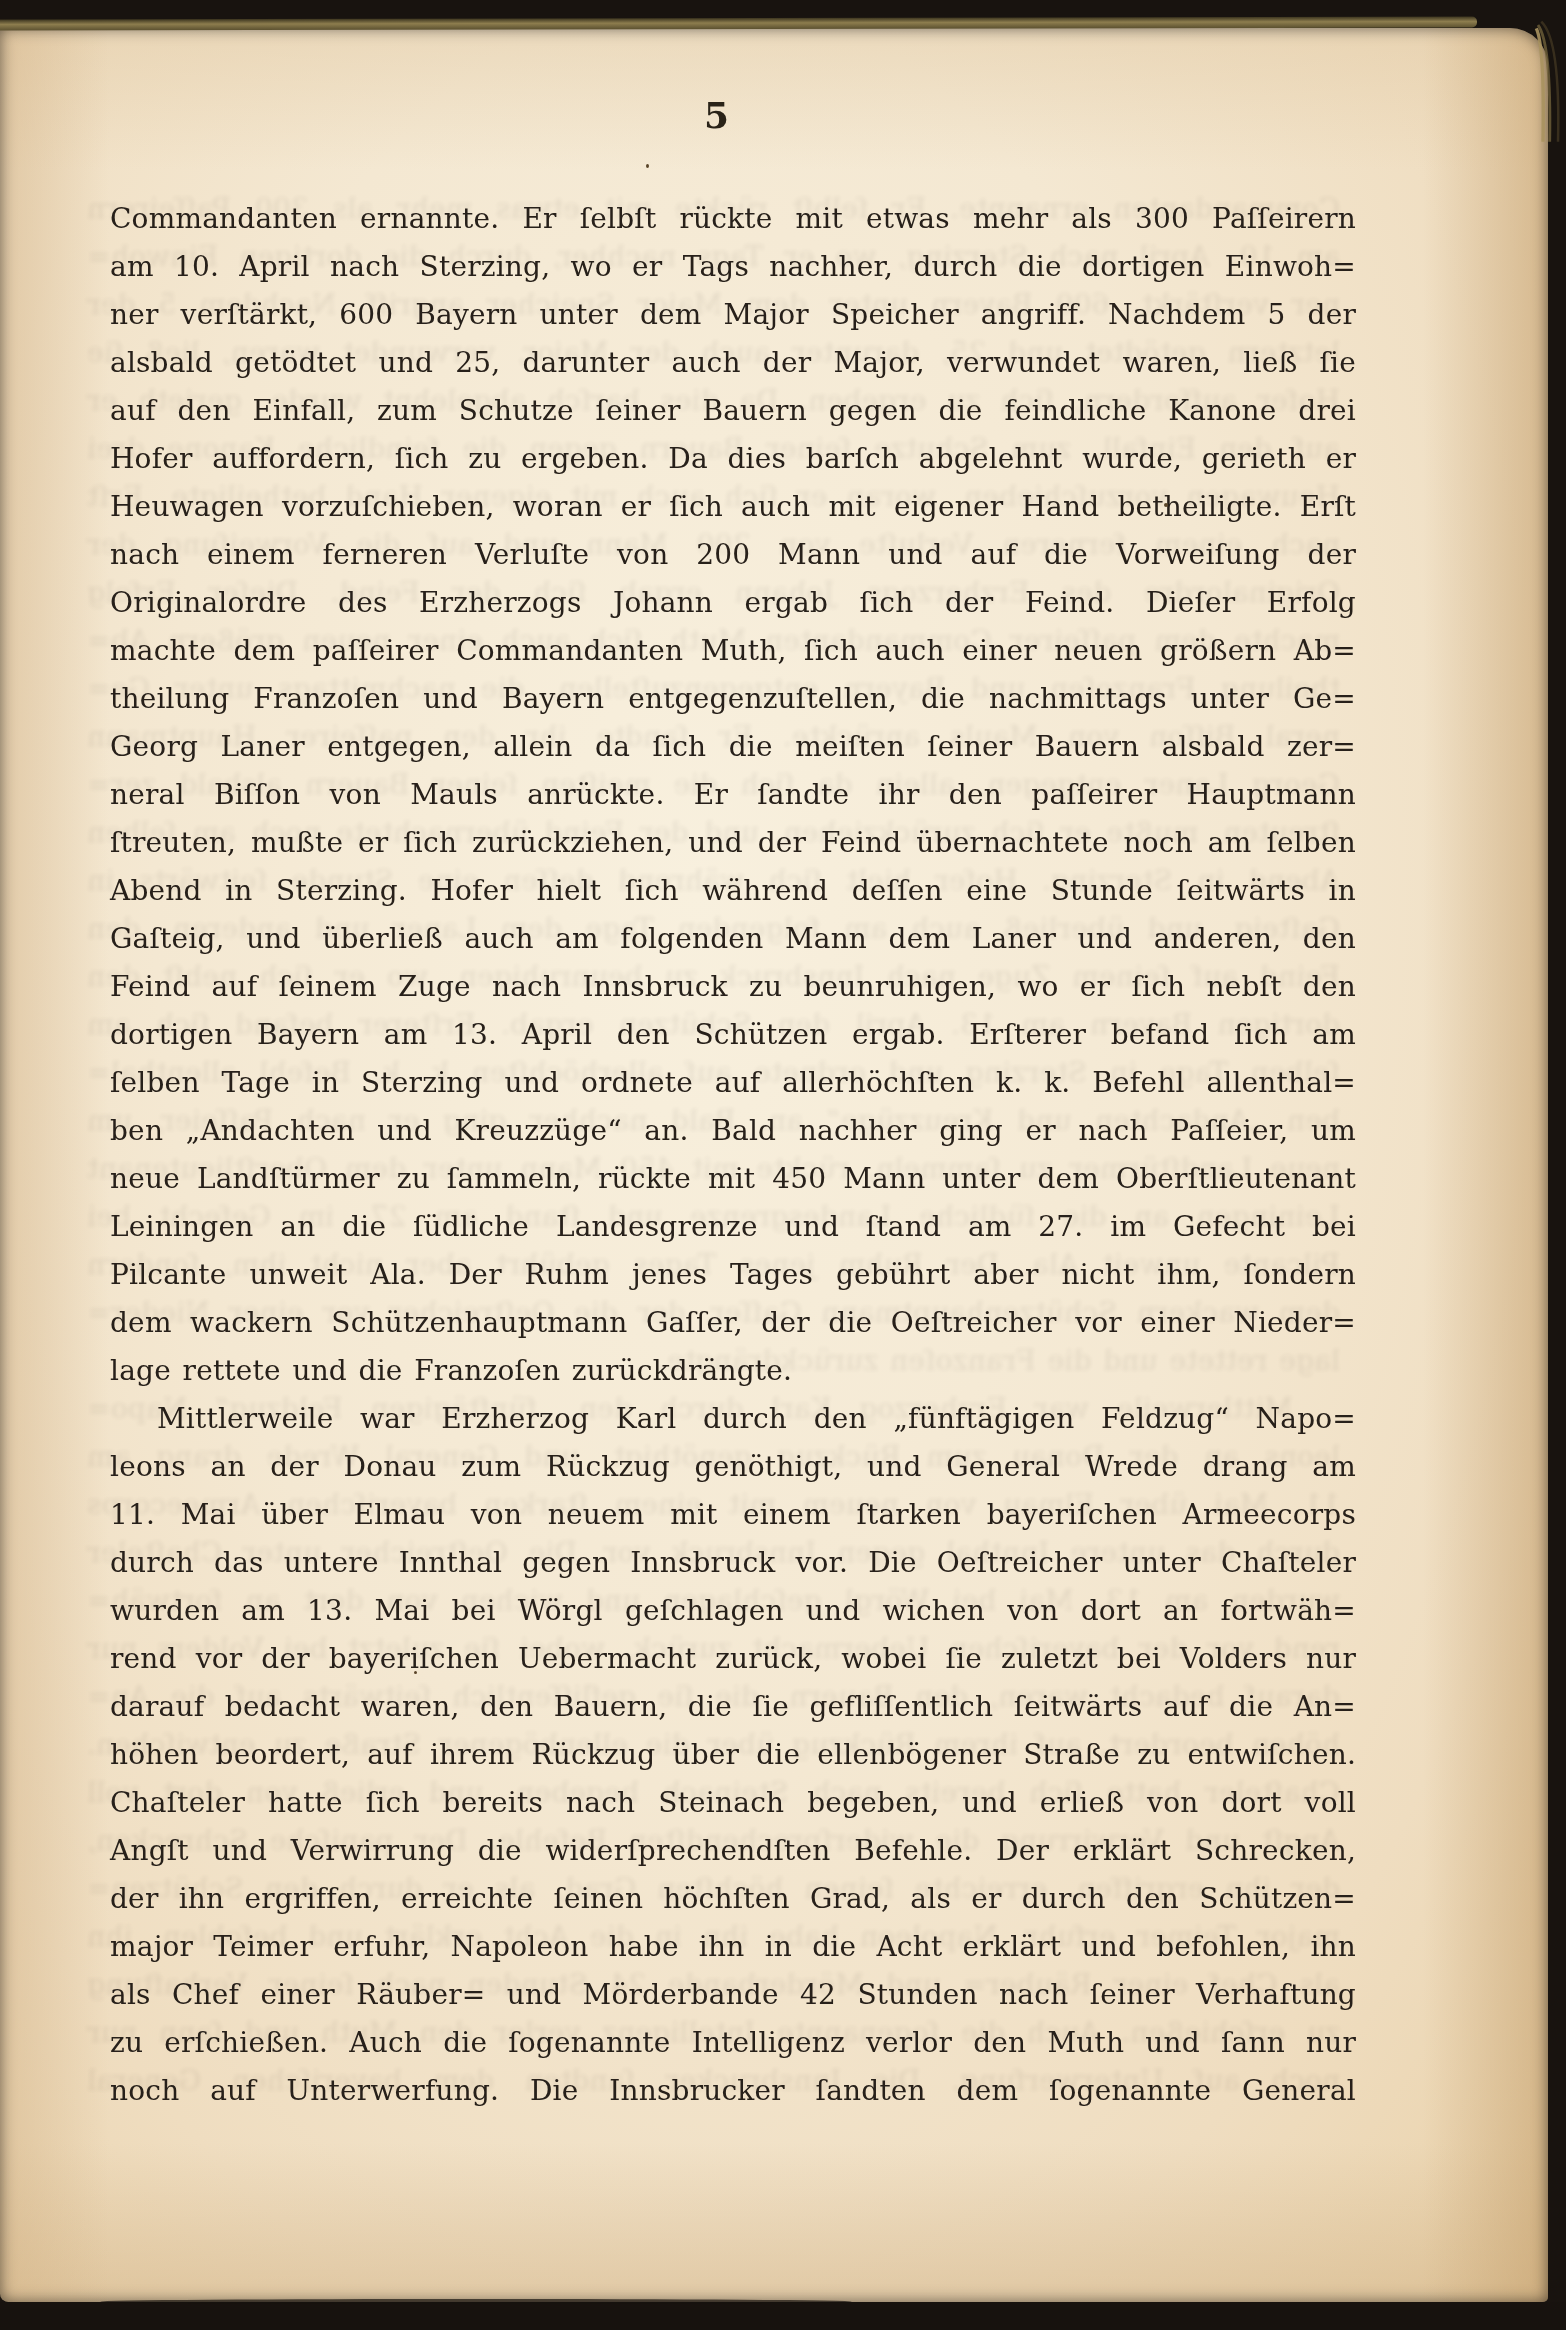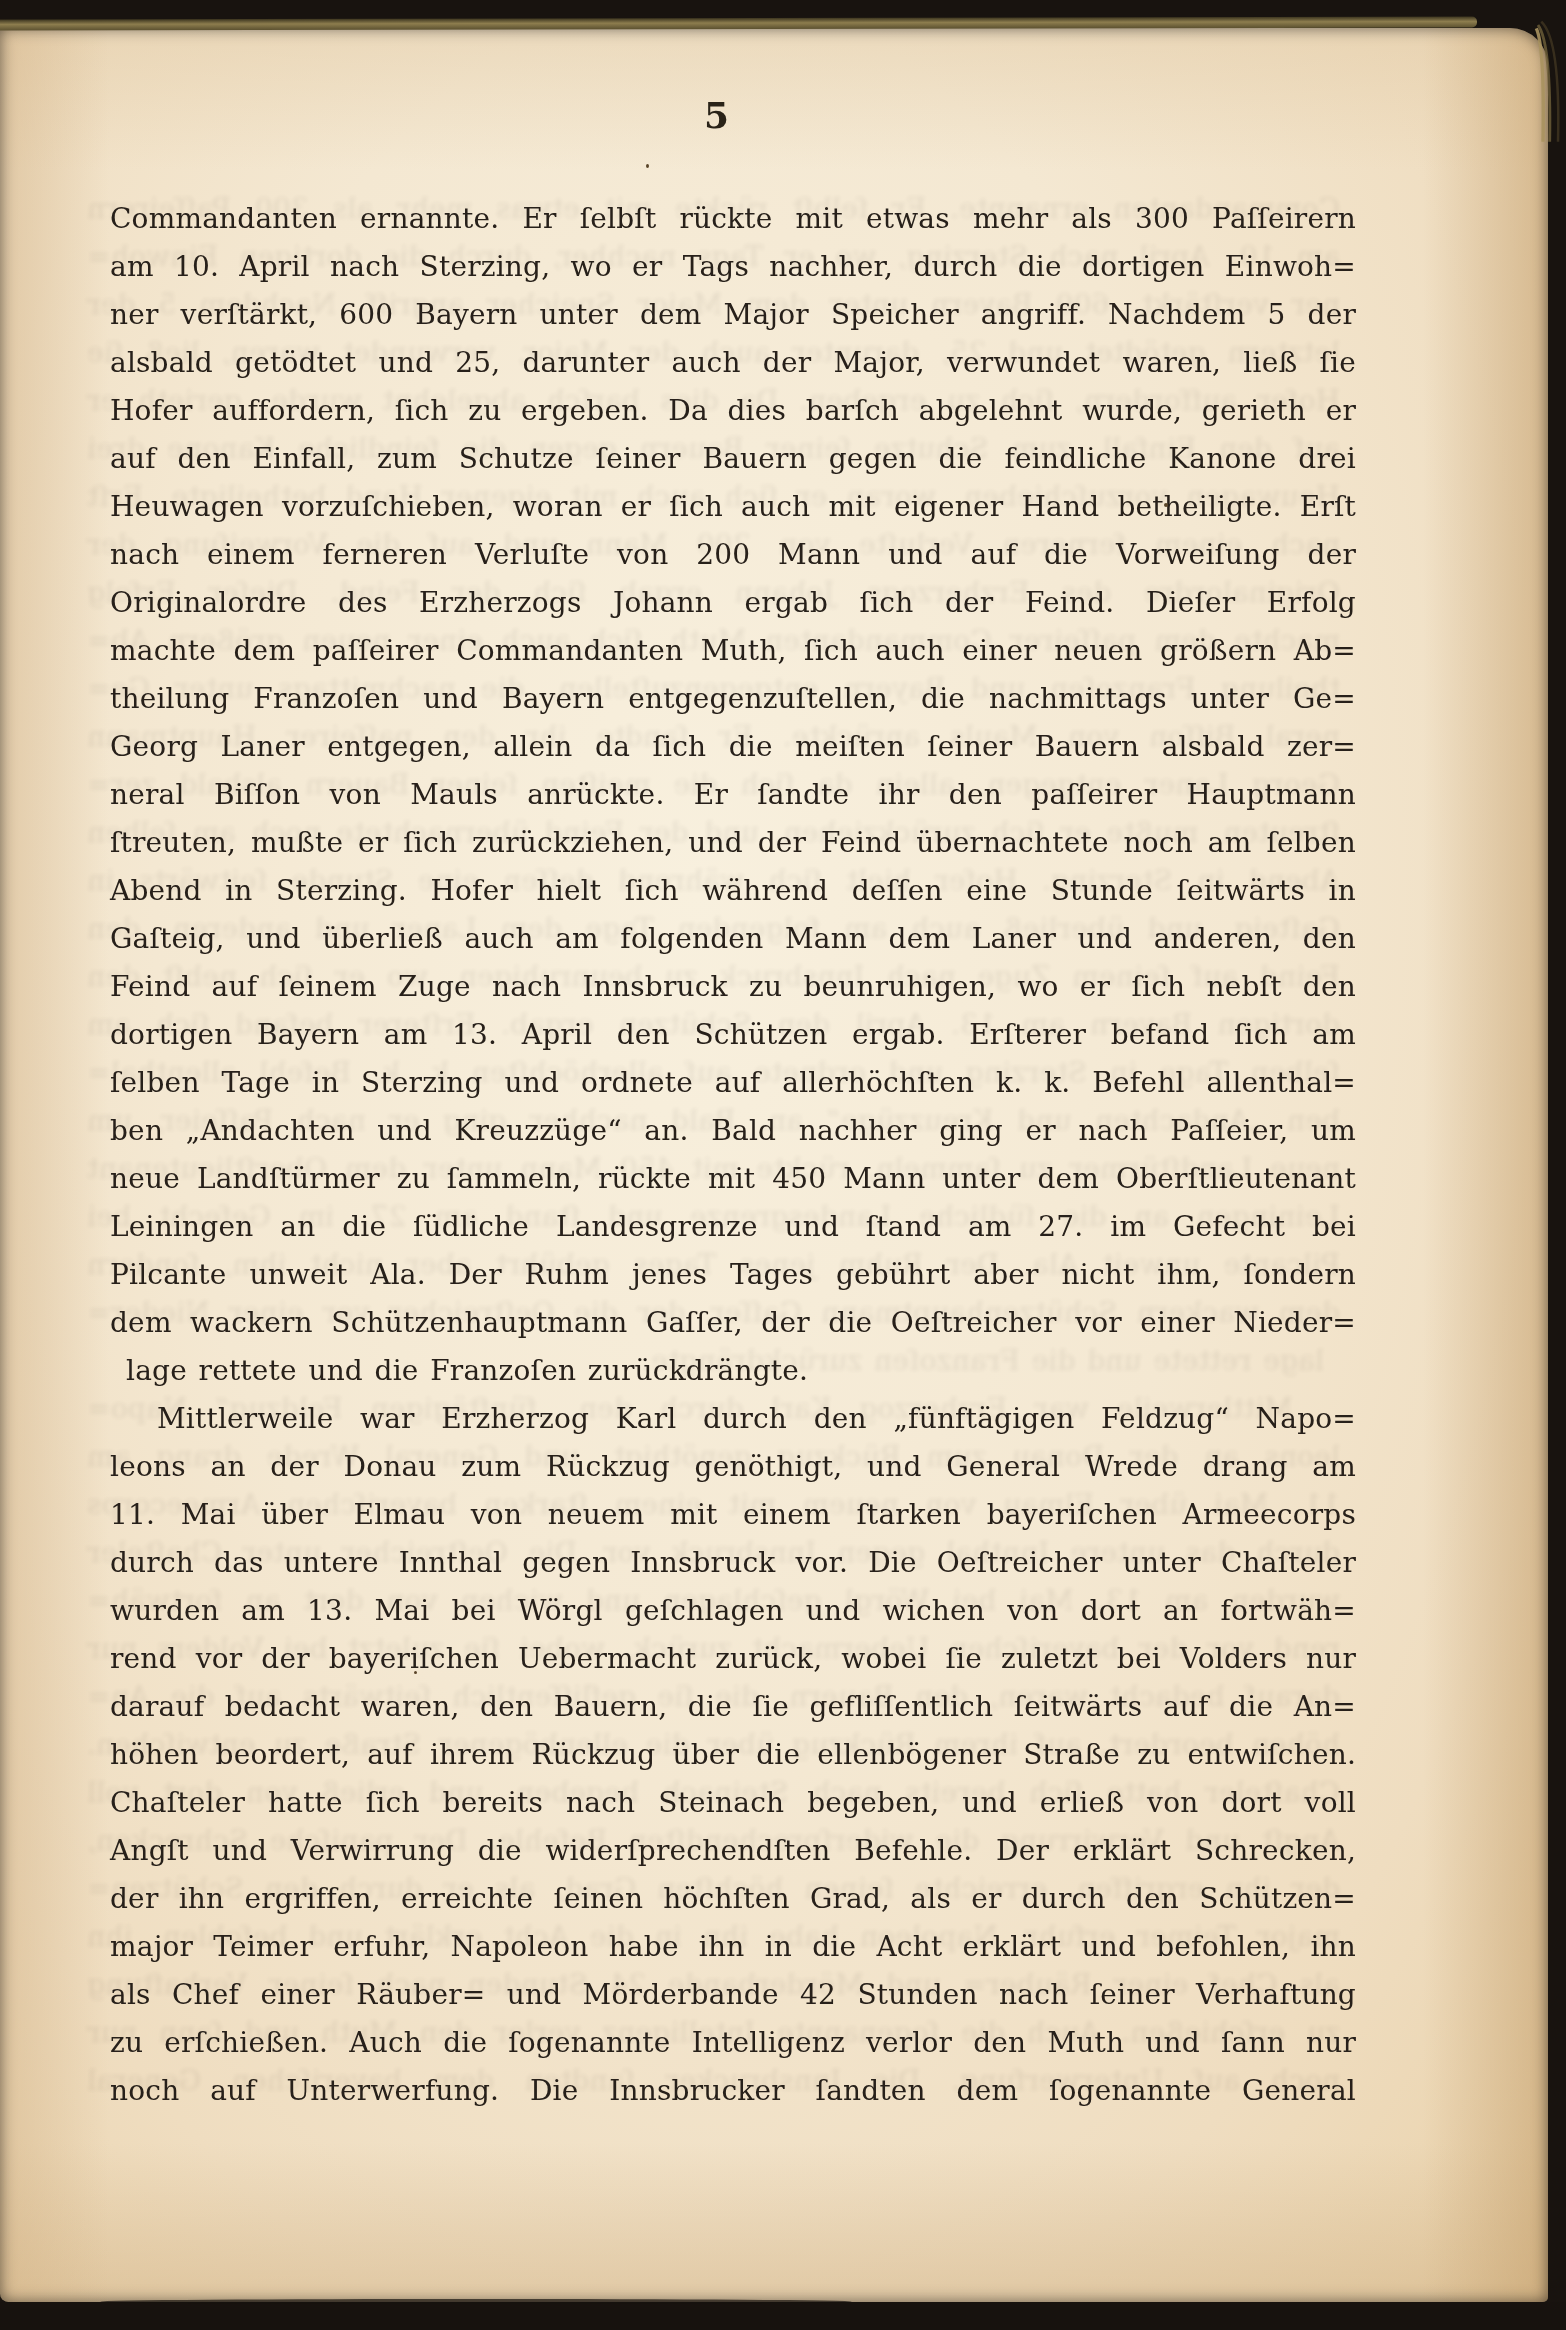--- a/index.html
+++ b/index.html
@@ -36,21 +36,21 @@
   
   .column{
     position:absolute;left:110px;top:195px;width:1246px;
     font-size:28px;font-weight:normal;color:#27201framework7;color:#27201a;
     line-height:48px;letter-spacing:0.2px;word-spacing:2.5px;
   }
   .column .line{
     text-align:justify;text-align-last:justify;
     white-space:normal;height:48px;overflow:visible;
   }
-  .column .line.par-end{text-align-last:left;margin-left:16px;}
+  .column .line.par-end{text-align-last:left;}
   .column .line.indent{padding-left:47px;}
   
   .ghost{
     position:absolute;left:87px;top:185px;width:1253px;
     transform:scaleX(-1);
     filter:blur(1.9px);
     opacity:0.085;
     pointer-events:none;
   }
   .speck{position:absolute;border-radius:50%;background:#5a4529;}
@@ -121,22 +121,22 @@
       <div class="line">noch auf Unterwerfung.  Die Innsbrucker ſandten dem bayeriſchen General</div>
     </div>
 
   <div class="pagenum">5</div>
 
   <div class="column" id="text-col">
       <div class="line">Commandanten ernannte.  Er ſelbſt rückte mit etwas mehr als 300 Paſſeirern</div>
       <div class="line">am 10. April nach Sterzing, wo er Tags nachher, durch die dortigen Einwoh=</div>
       <div class="line">ner verſtärkt, 600 Bayern unter dem Major Speicher angriff.  Nachdem 5 der</div>
       <div class="line">alsbald getödtet und 25, darunter auch der Major, verwundet waren, ließ ſie</div>
+      <div class="line">auf den Einfall, zum Schutze ſeiner Bauern gegen die feindliche Kanone drei</div>
       <div class="line">Hofer auffordern, ſich zu ergeben.  Da dies barſch abgelehnt wurde, gerieth er</div>
-      <div class="line">auf den Einfall, zum Schutze ſeiner Bauern gegen die feindliche Kanone drei</div>
       <div class="line">Heuwagen vorzuſchieben, woran er ſich auch mit eigener Hand betheiligte.  Erſt</div>
       <div class="line">nach einem ferneren Verluſte von 200 Mann und auf die Vorweiſung der</div>
       <div class="line">Originalordre des Erzherzogs Johann ergab ſich der Feind.  Dieſer Erfolg</div>
       <div class="line">machte dem paſſeirer Commandanten Muth, ſich auch einer neuen größern Ab=</div>
       <div class="line">theilung Franzoſen und Bayern entgegenzuſtellen, die nachmittags unter Ge=</div>
       <div class="line">Georg Laner entgegen, allein da ſich die meiſten ſeiner Bauern alsbald zer=</div>
       <div class="line">neral Biſſon von Mauls anrückte.  Er ſandte ihr den paſſeirer Hauptmann</div>
       <div class="line">ſtreuten, mußte er ſich zurückziehen, und der Feind übernachtete noch am ſelben</div>
       <div class="line">Abend in Sterzing.  Hofer hielt ſich während deſſen eine Stunde ſeitwärts in</div>
       <div class="line">Gaſteig, und überließ auch am folgenden Mann dem Laner und anderen, den</div>

